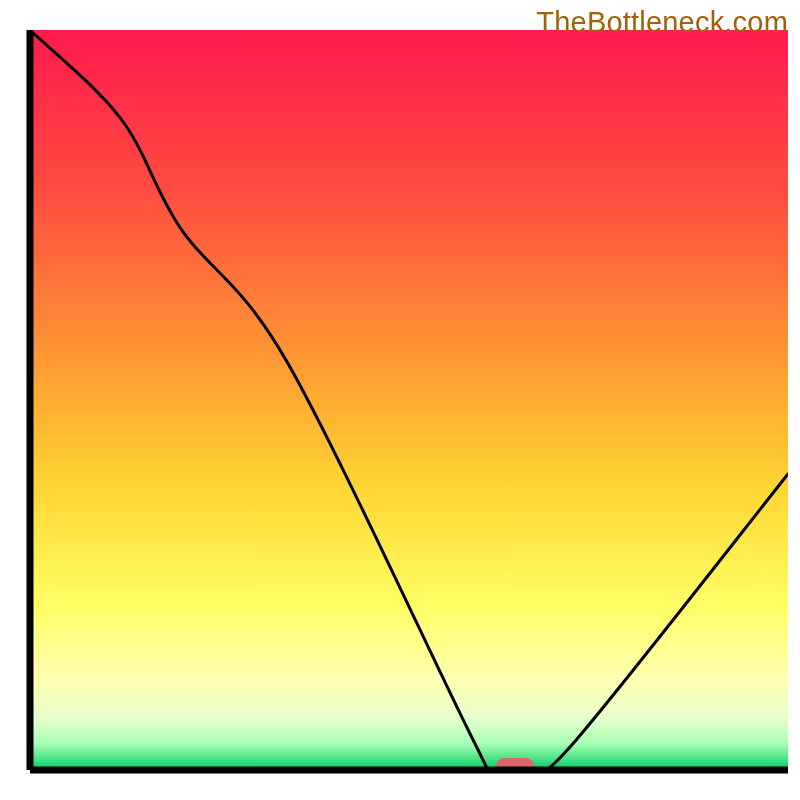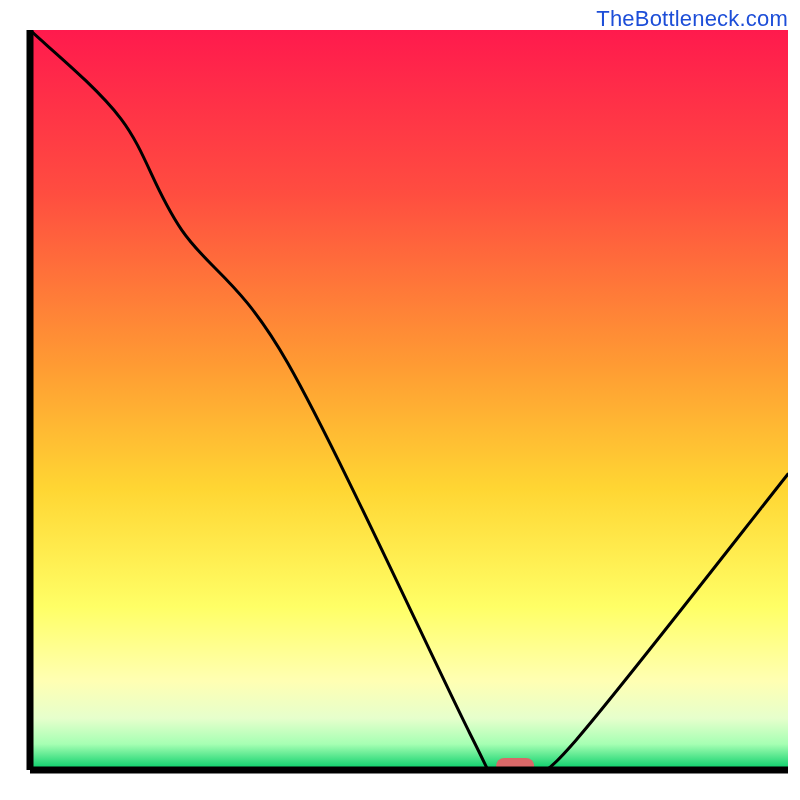--- a/index.html
+++ b/index.html
@@ -13,22 +13,22 @@
   .chart-wrap {
     position: relative;
     width: 800px;
     height: 800px;
     box-sizing: border-box;
   }
   .watermark {
     position: absolute;
     top: 6px;
     right: 12px;
-    color: #1d4ed8;
-    font-size: 22px;
+    color: #a16207;
+    font-size: 29px;
     letter-spacing: 0.2px;
     font-weight: 400;
     z-index: 5;
   }
   svg.chart {
     position: absolute;
     left: 0;
     top: 0;
   }
   .marker {

